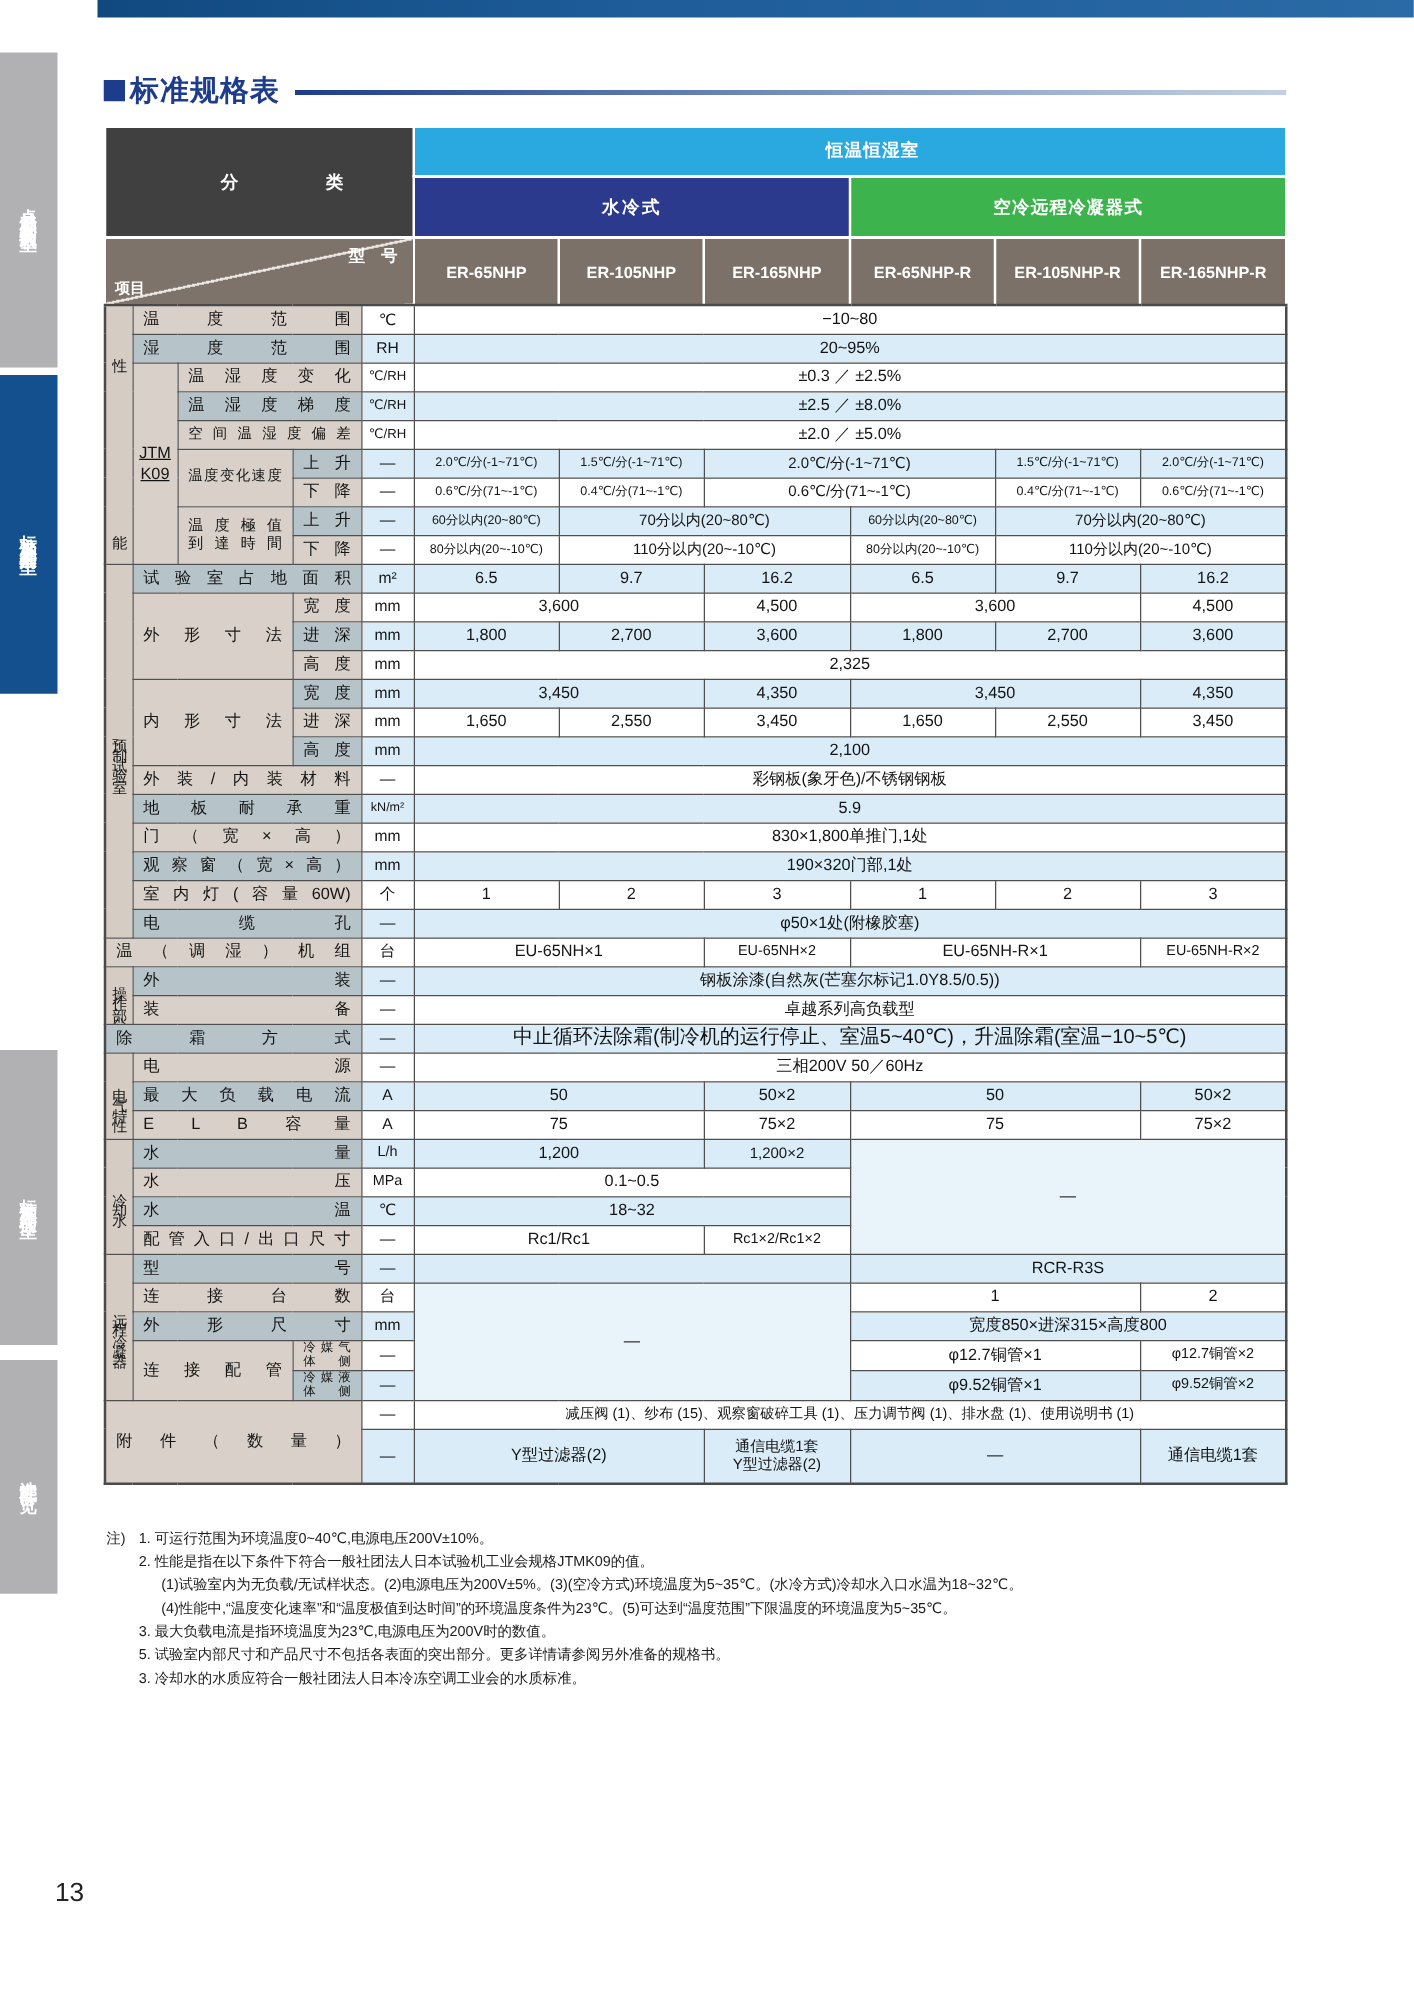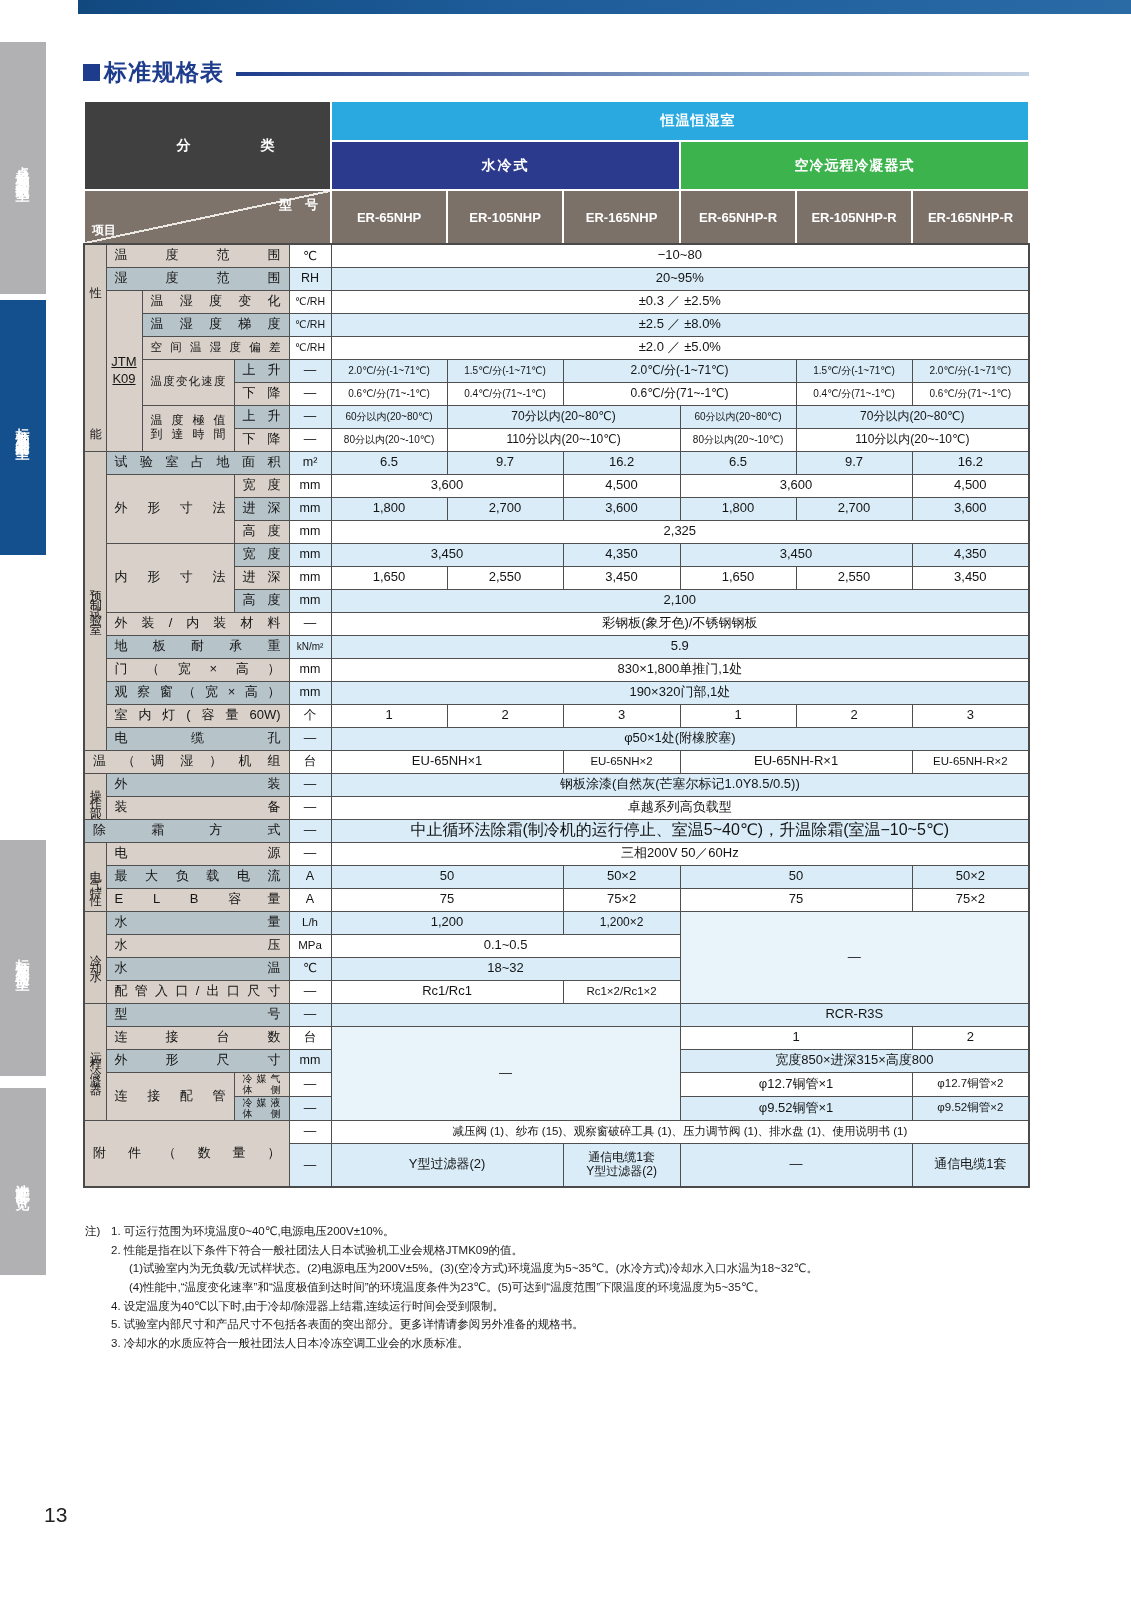--- a/index.html
+++ b/index.html
@@ -405,19 +405,19 @@
   </table>
 </div>
 
 <div class="notes">
   <span class="note-prefix">注)</span>
   <div>
       <div class="note-item">1. 可运行范围为环境温度0~40℃,电源电压200V±10%。</div>
       <div class="note-item">2. 性能是指在以下条件下符合一般社团法人日本试验机工业会规格JTMK09的值。</div>
       <div class="note-sub">(1)试验室内为无负载/无试样状态。(2)电源电压为200V±5%。(3)(空冷方式)环境温度为5~35℃。(水冷方式)冷却水入口水温为18~32℃。</div>
       <div class="note-sub">(4)性能中,“温度变化速率”和“温度极值到达时间”的环境温度条件为23℃。(5)可达到“温度范围”下限温度的环境温度为5~35℃。</div>
-      <div class="note-item">4. 设定温度为40℃以下时,由于冷却/除湿器上结霜,连续运行时间会受到限制。</div>
+      <div class="note-item">3. 最大负载电流是指环境温度为23℃,电源电压为200V时的数值。</div>
       <div class="note-item">5. 试验室内部尺寸和产品尺寸不包括各表面的突出部分。更多详情请参阅另外准备的规格书。</div>
       <div class="note-item">3. 冷却水的水质应符合一般社团法人日本冷冻空调工业会的水质标准。</div>
     </div>
 </div>
 
 <div class="page-num">13</div>
 
 </body></html>

